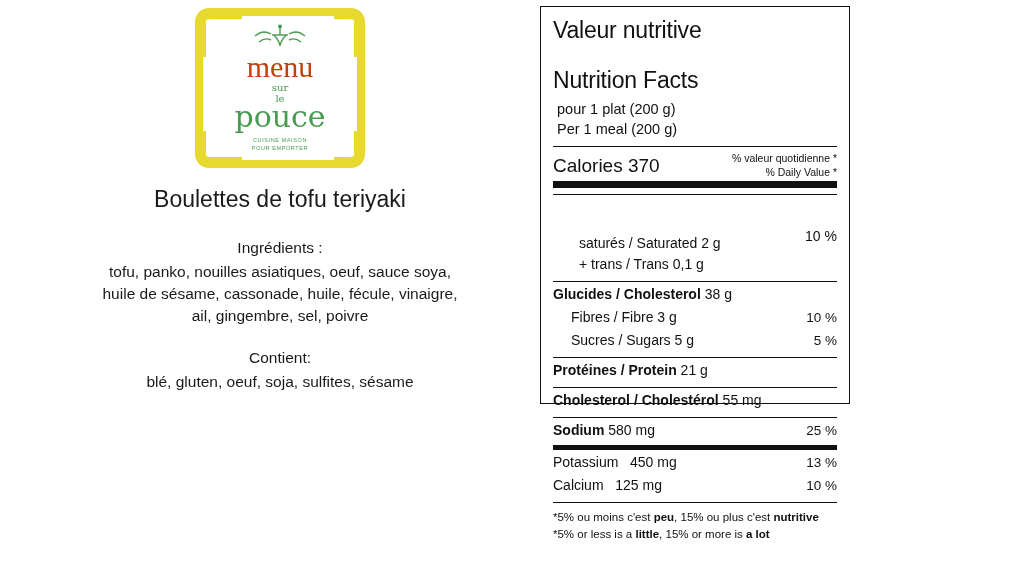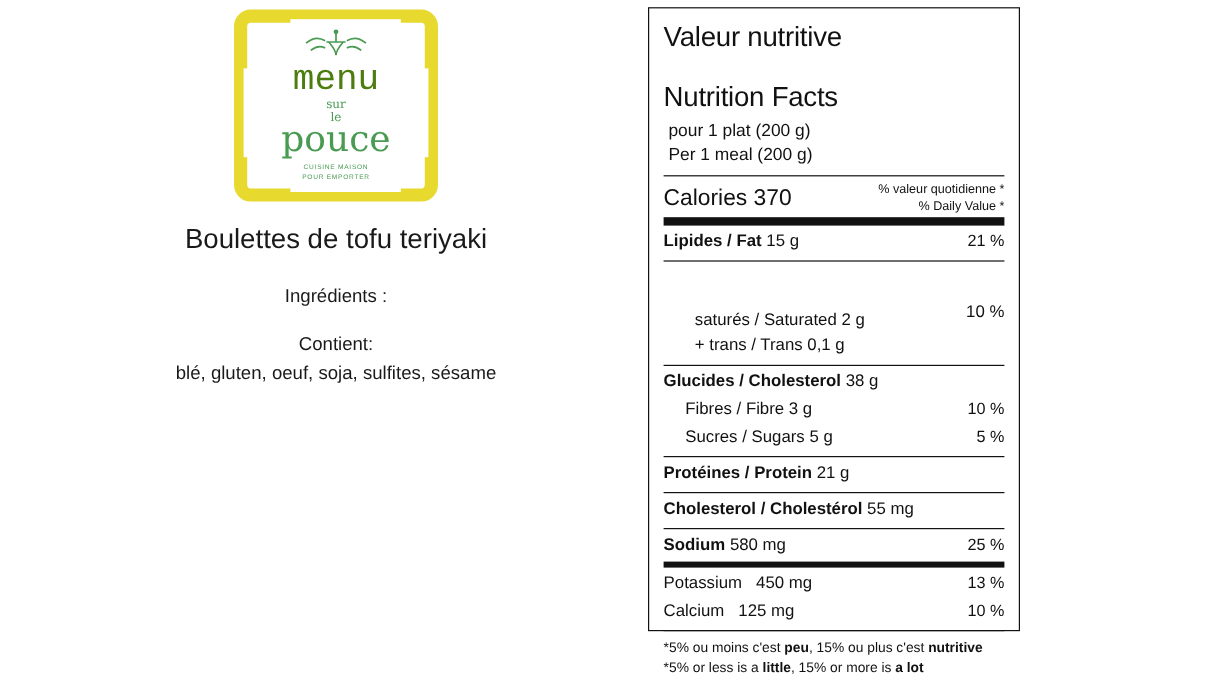--- a/index.html
+++ b/index.html
@@ -73,23 +73,23 @@
     z-index: 3;
     padding-top: 16px;
     box-sizing: border-box;
   }
   .logo-ornament {
     width: 110px;
     height: 26px;
     position: relative;
   }
   .logo-word1 {
-    font-family: Liberation Mono, monospace;
+    font-family: Liberation Serif, serif;
     font-size: 30px;
-    color: #4d7c0f;
+    color: #c2410c;
     letter-spacing: 0px;
     line-height: 1;
     margin-top: 2px;
   }
   .logo-mid {
     font-family: "DejaVu Serif", serif;
     font-size: 10px;
     color: #4a9b52;
     line-height: 1.05;
     margin-top: 1px;
@@ -138,21 +138,21 @@
     font-size: 15.5px;
     line-height: 1.42;
   }
 
   
   .nf {
     position: absolute;
     left: 540px;
     top: 6px;
     width: 310px;
-    height: 520px;
+    height: 398px;
     border: 1.5px solid #111;
     box-sizing: border-box;
     background: #fff;
     padding: 10px 12px 8px 12px;
     font-family: "Liberation Sans", sans-serif;
     color: #111;
   }
   .nf-title-fr {
     font-size: 23px;
     line-height: 1.15;
@@ -263,20 +263,25 @@
         <div class="logo-tagline">
           <div>CUISINE MAISON</div>
           <div>POUR EMPORTER</div>
         </div>
       </div>
     </div>
 
     <div class="product-title">Boulettes de tofu teriyaki</div>
 
     <div class="section-label">Ingrédients :</div>
+    <div class="ingredient-lines">
+      <div>tofu, panko, nouilles asiatiques, oeuf, sauce soya,</div>
+      <div>huile de sésame, cassonade, huile, fécule, vinaigre,</div>
+      <div>ail, gingembre, sel, poivre</div>
+    </div>
 
     <div class="section-label tight">Contient:</div>
     <div class="allergen-lines">
       <div>blé, gluten, oeuf, soja, sulfites, sésame</div>
     </div>
   </div>
 
   <div class="nf">
 
     <div class="nf-title-fr">Valeur nutritive</div>
@@ -293,25 +298,20 @@
       <div>% valeur quotidienne *</div>
       <div>% Daily Value *</div>
     </div>
     <div class="calories-row">
       <div class="calories-text">Calories 370</div>
       <div style="width:120px"></div>
     </div>
 
     <div class="rule-thick"></div>
 
-    <div class="nf-row">
-      <div class="label"><b>Lipides / Fat</b>
-        <span>15 g</span></div>
-      <div class="pct">21 %</div>
-    </div>
     <div class="rule-thin"></div>
 
     <div class="sub-group">
       <div class="sub-lines indent1">
         <div>saturés /  Saturated 2 g</div>
         <div>+ trans /  Trans 0,1 g</div>
       </div>
       <div class="pct">10 %</div>
     </div>
     <div class="rule-thin"></div>

